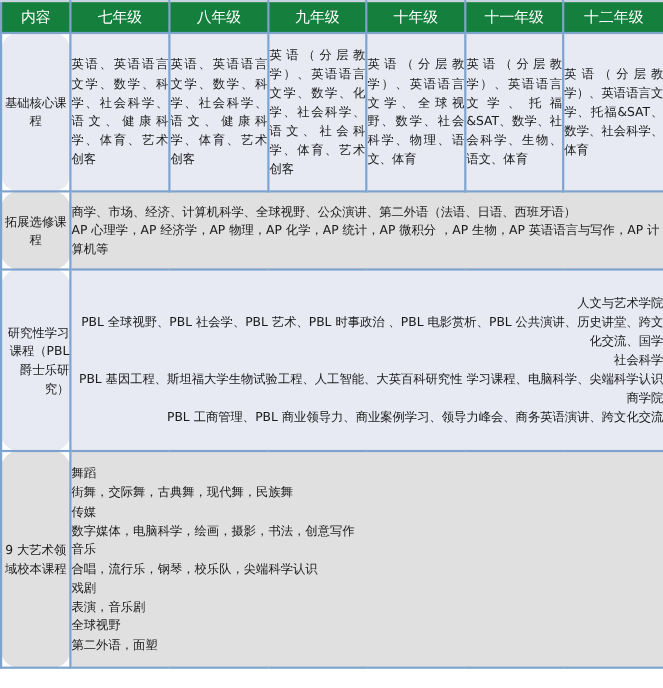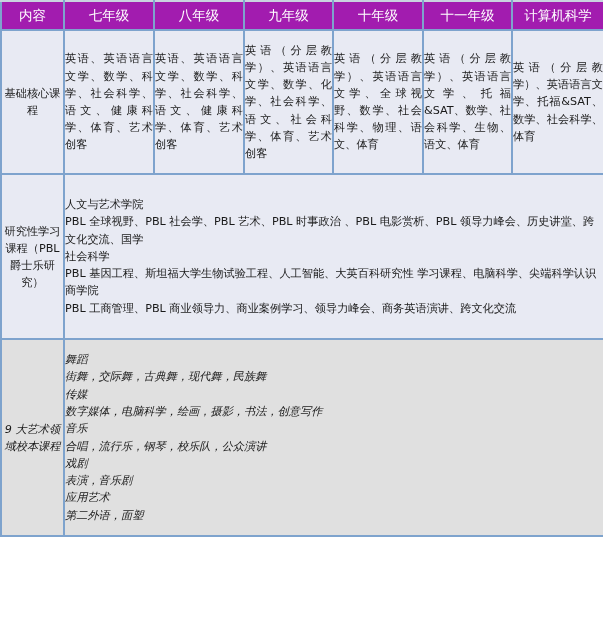--- a/index.html
+++ b/index.html
@@ -10,51 +10,52 @@
     table-layout: fixed;
     font-size: 11.2px;
     color: #1a1a1a;
   }
   table.curr td, table.curr th {
     border: 2px solid #7ea3cd;
     padding: 0;
     vertical-align: middle;
   }
   table.curr th {
-    background: #a21caf;
+    background: #15803d;
     color: #ffffff;
     font-weight: normal;
     font-size: 13.5px;
     height: 27px;
     text-align: center;
     border-color: #7ea3cd;
     border-top: 2px solid #c9d3df;
   }
   tr.alt-a td { background: #e8eaf3; }
   tr.alt-b td { background: #e0e0e0; }
   td.label {
     text-align: center;
     font-size: 11.2px;
     line-height: 17px;
     padding: 0 4px;
+    border-radius: 16px;
   }
   td.grade {
     padding: 4px 6px 4px 8px;
     line-height: 17.2px;
     text-align: justify;
   }
   td.span {
     padding: 4px 6px 4px 7px;
     line-height: 17.3px;
   }
   .line { display: block; }
   .row-core td { height: 142px; }
   .row-ext td { height: 69px; }
-  .row-pbl td { height: 163px; }
-  .row-arts td { height: 195px; font-style: italic; }
+  .row-pbl td { height: 163px; text-align: right; }
+  .row-arts td { height: 195px; }
 </style>
 </head>
 <body>
 
 <table class="curr">
   <colgroup>
     <col style="width:63px">
     <col style="width:90px">
     <col style="width:90px">
     <col style="width:89px">
@@ -63,53 +64,60 @@
     <col style="width:92px">
   </colgroup>
   <thead>
     <tr>
       <th>内容</th>
       <th>七年级</th>
       <th>八年级</th>
       <th>九年级</th>
       <th>十年级</th>
       <th>十一年级</th>
-      <th>计算机科学</th>
+      <th>十二年级</th>
     </tr>
   </thead>
   <tbody>
     <tr class="alt-a row-core">
       <td class="label">基础核心课程</td>
       <td class="grade">英语、英语语言文学、数学、科学、社会科学、语文、健康科学、体育、艺术创客</td>
       <td class="grade">英语、英语语言文学、数学、科学、社会科学、语文、健康科学、体育、艺术创客</td>
       <td class="grade">英语（分层教学）、英语语言文学、数学、化学、社会科学、语文、社会科学、体育、艺术创客</td>
       <td class="grade">英语（分层教学）、英语语言文学、全球视野、数学、社会科学、物理、语文、体育</td>
       <td class="grade">英语（分层教学）、英语语言文学、托福&amp;SAT、数学、社会科学、生物、语文、体育</td>
       <td class="grade">英语（分层教学）、英语语言文学、托福&amp;SAT、数学、社会科学、体育</td>
     </tr>
+    <tr class="alt-b row-ext">
+      <td class="label">拓展选修课程</td>
+      <td class="span" colspan="6">
+        <span class="line">商学、市场、经济、计算机科学、全球视野、公众演讲、第二外语（法语、日语、西班牙语）</span>
+        <span class="line">AP 心理学，AP 经济学，AP 物理，AP 化学，AP 统计，AP 微积分 ，AP 生物，AP 英语语言与写作，AP 计算机等</span>
+      </td>
+    </tr>
     <tr class="alt-a row-pbl">
       <td class="label">研究性学习课程（PBL 爵士乐研究）</td>
       <td class="span" colspan="6">
         <span class="line">人文与艺术学院</span>
-        <span class="line">PBL 全球视野、PBL 社会学、PBL 艺术、PBL 时事政治 、PBL 电影赏析、PBL 领导力峰会、历史讲堂、跨文化交流、国学</span>
+        <span class="line">PBL 全球视野、PBL 社会学、PBL 艺术、PBL 时事政治 、PBL 电影赏析、PBL 公共演讲、历史讲堂、跨文化交流、国学</span>
         <span class="line">社会科学</span>
         <span class="line">PBL 基因工程、斯坦福大学生物试验工程、人工智能、大英百科研究性 学习课程、电脑科学、尖端科学认识</span>
         <span class="line">商学院</span>
         <span class="line">PBL 工商管理、PBL 商业领导力、商业案例学习、领导力峰会、商务英语演讲、跨文化交流</span>
       </td>
     </tr>
     <tr class="alt-b row-arts">
       <td class="label">9 大艺术领域校本课程</td>
       <td class="span" colspan="6">
         <span class="line">舞蹈</span>
         <span class="line">街舞，交际舞，古典舞，现代舞，民族舞</span>
         <span class="line">传媒</span>
         <span class="line">数字媒体，电脑科学，绘画，摄影，书法，创意写作</span>
         <span class="line">音乐</span>
-        <span class="line">合唱，流行乐，钢琴，校乐队，公众演讲</span>
+        <span class="line">合唱，流行乐，钢琴，校乐队，尖端科学认识</span>
         <span class="line">戏剧</span>
         <span class="line">表演，音乐剧</span>
-        <span class="line">应用艺术</span>
+        <span class="line">全球视野</span>
         <span class="line">第二外语，面塑</span>
       </td>
     </tr>
   </tbody>
 </table>
 
 </body></html>

